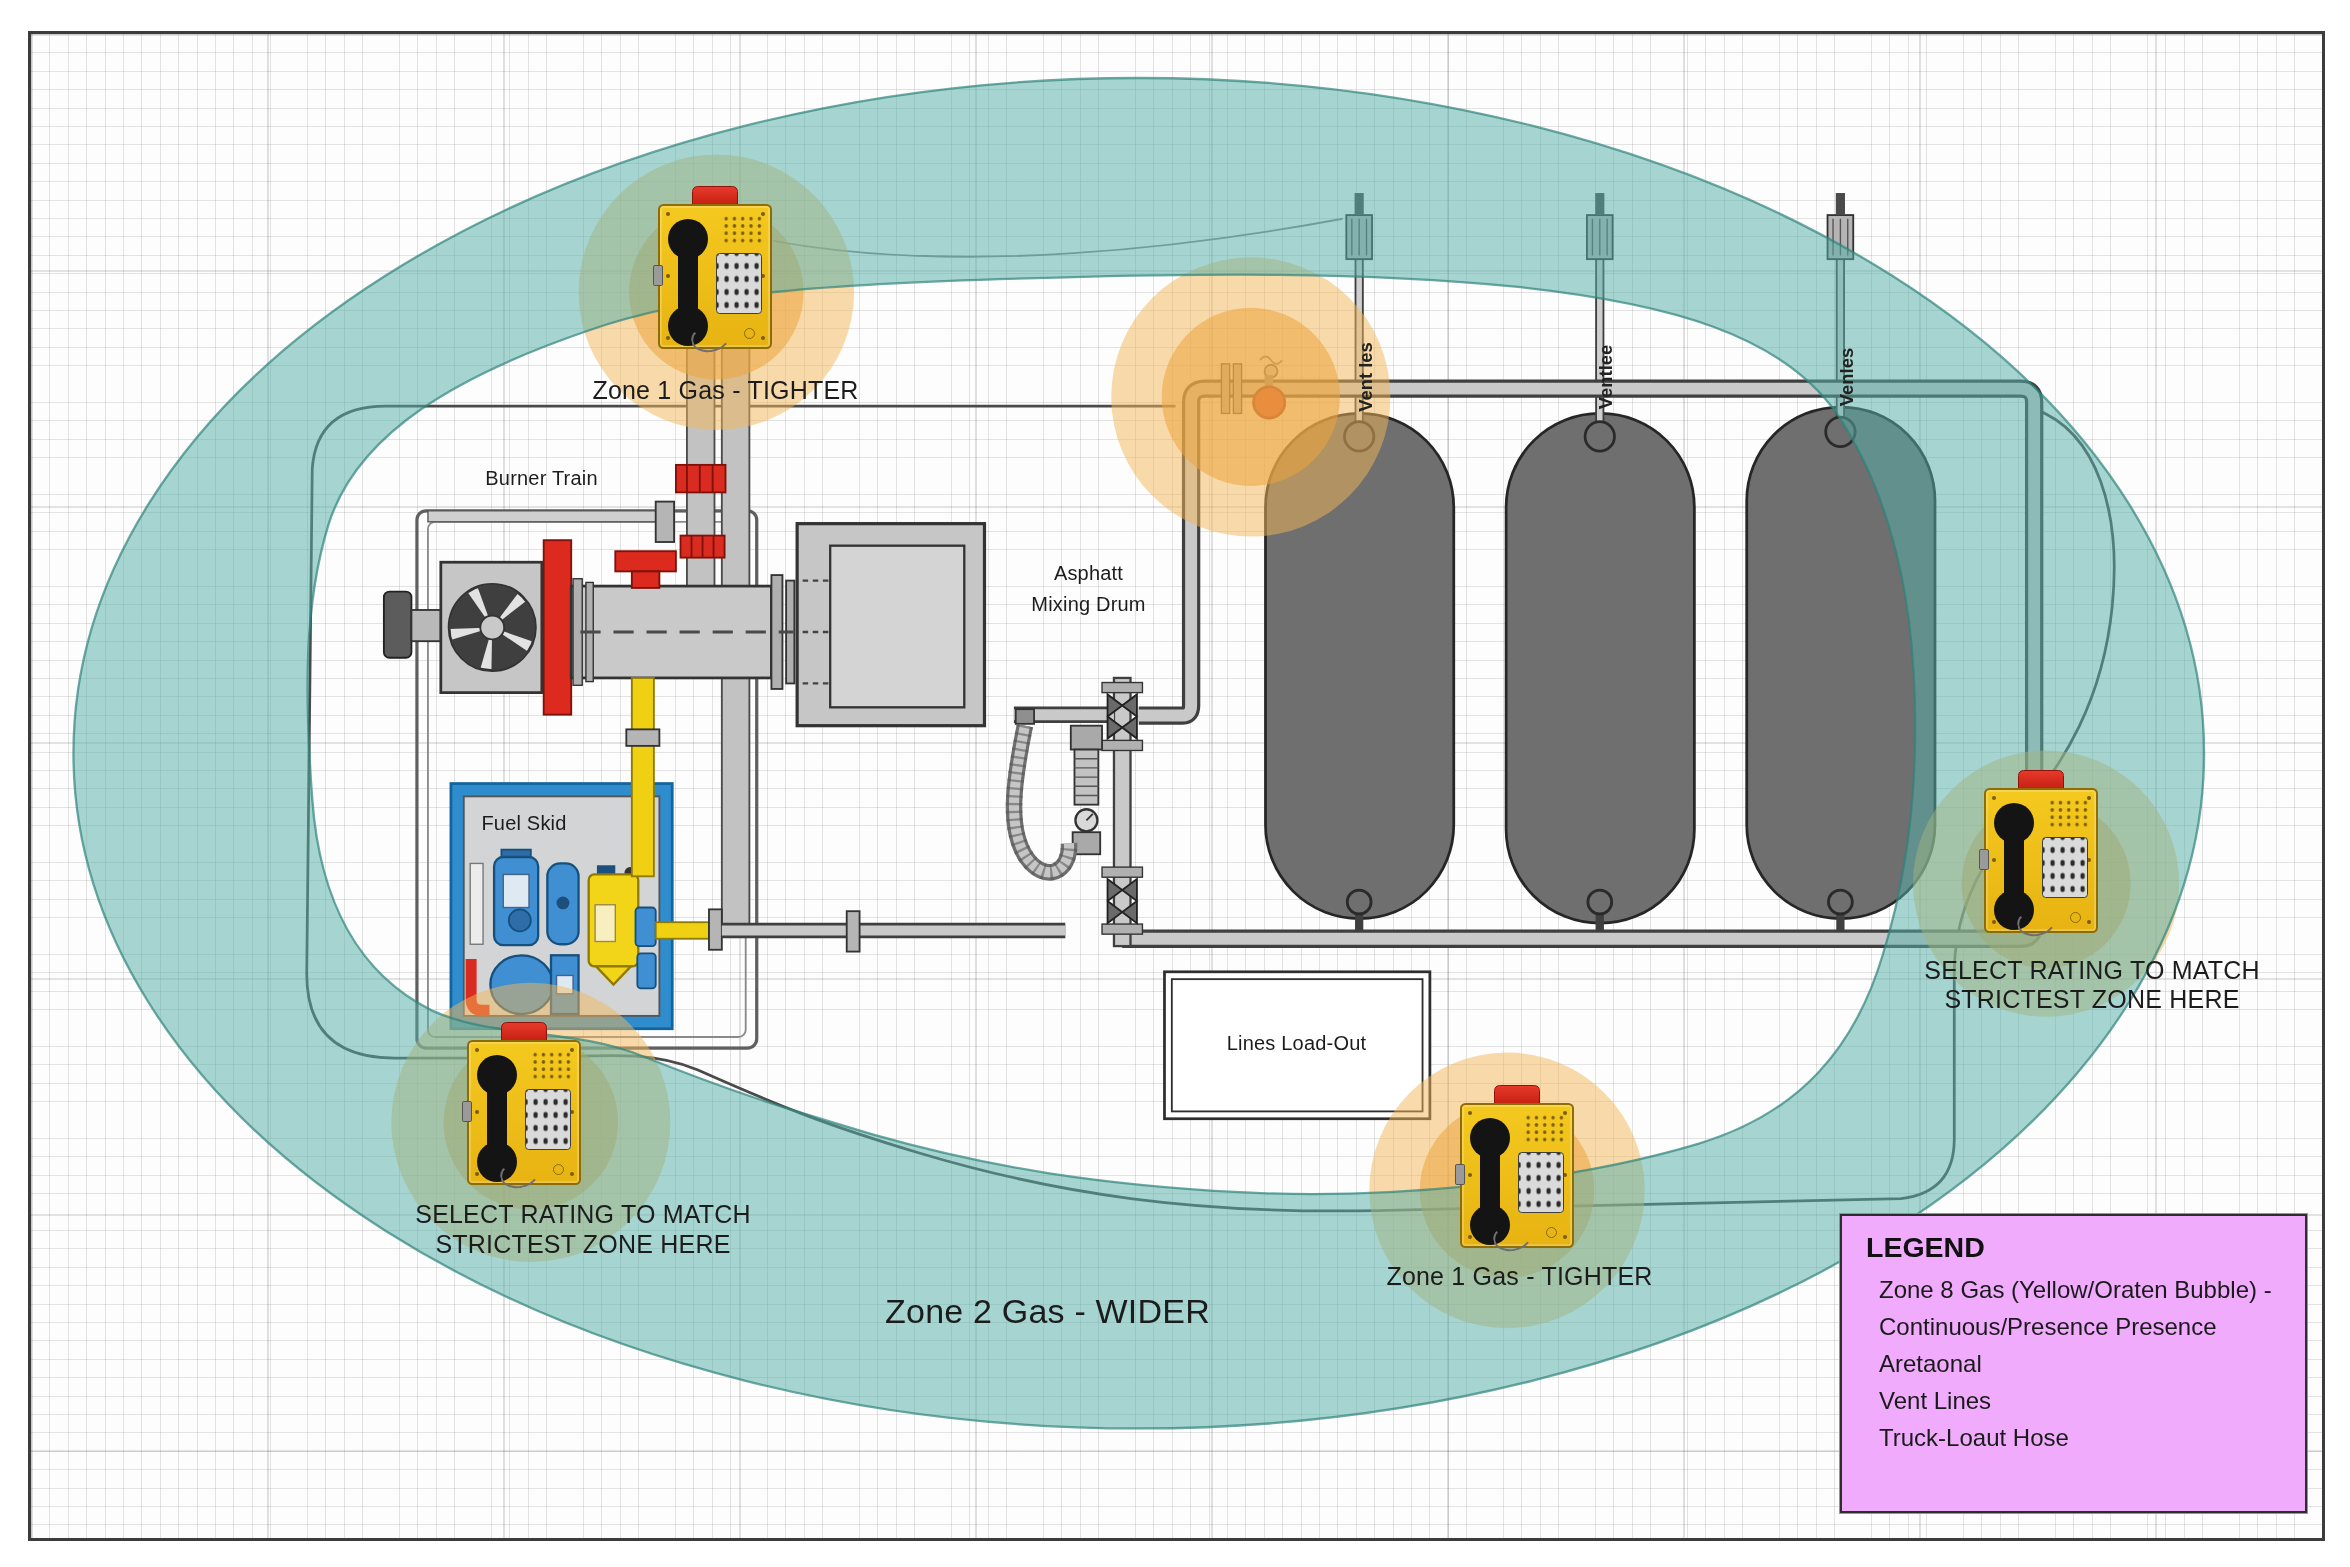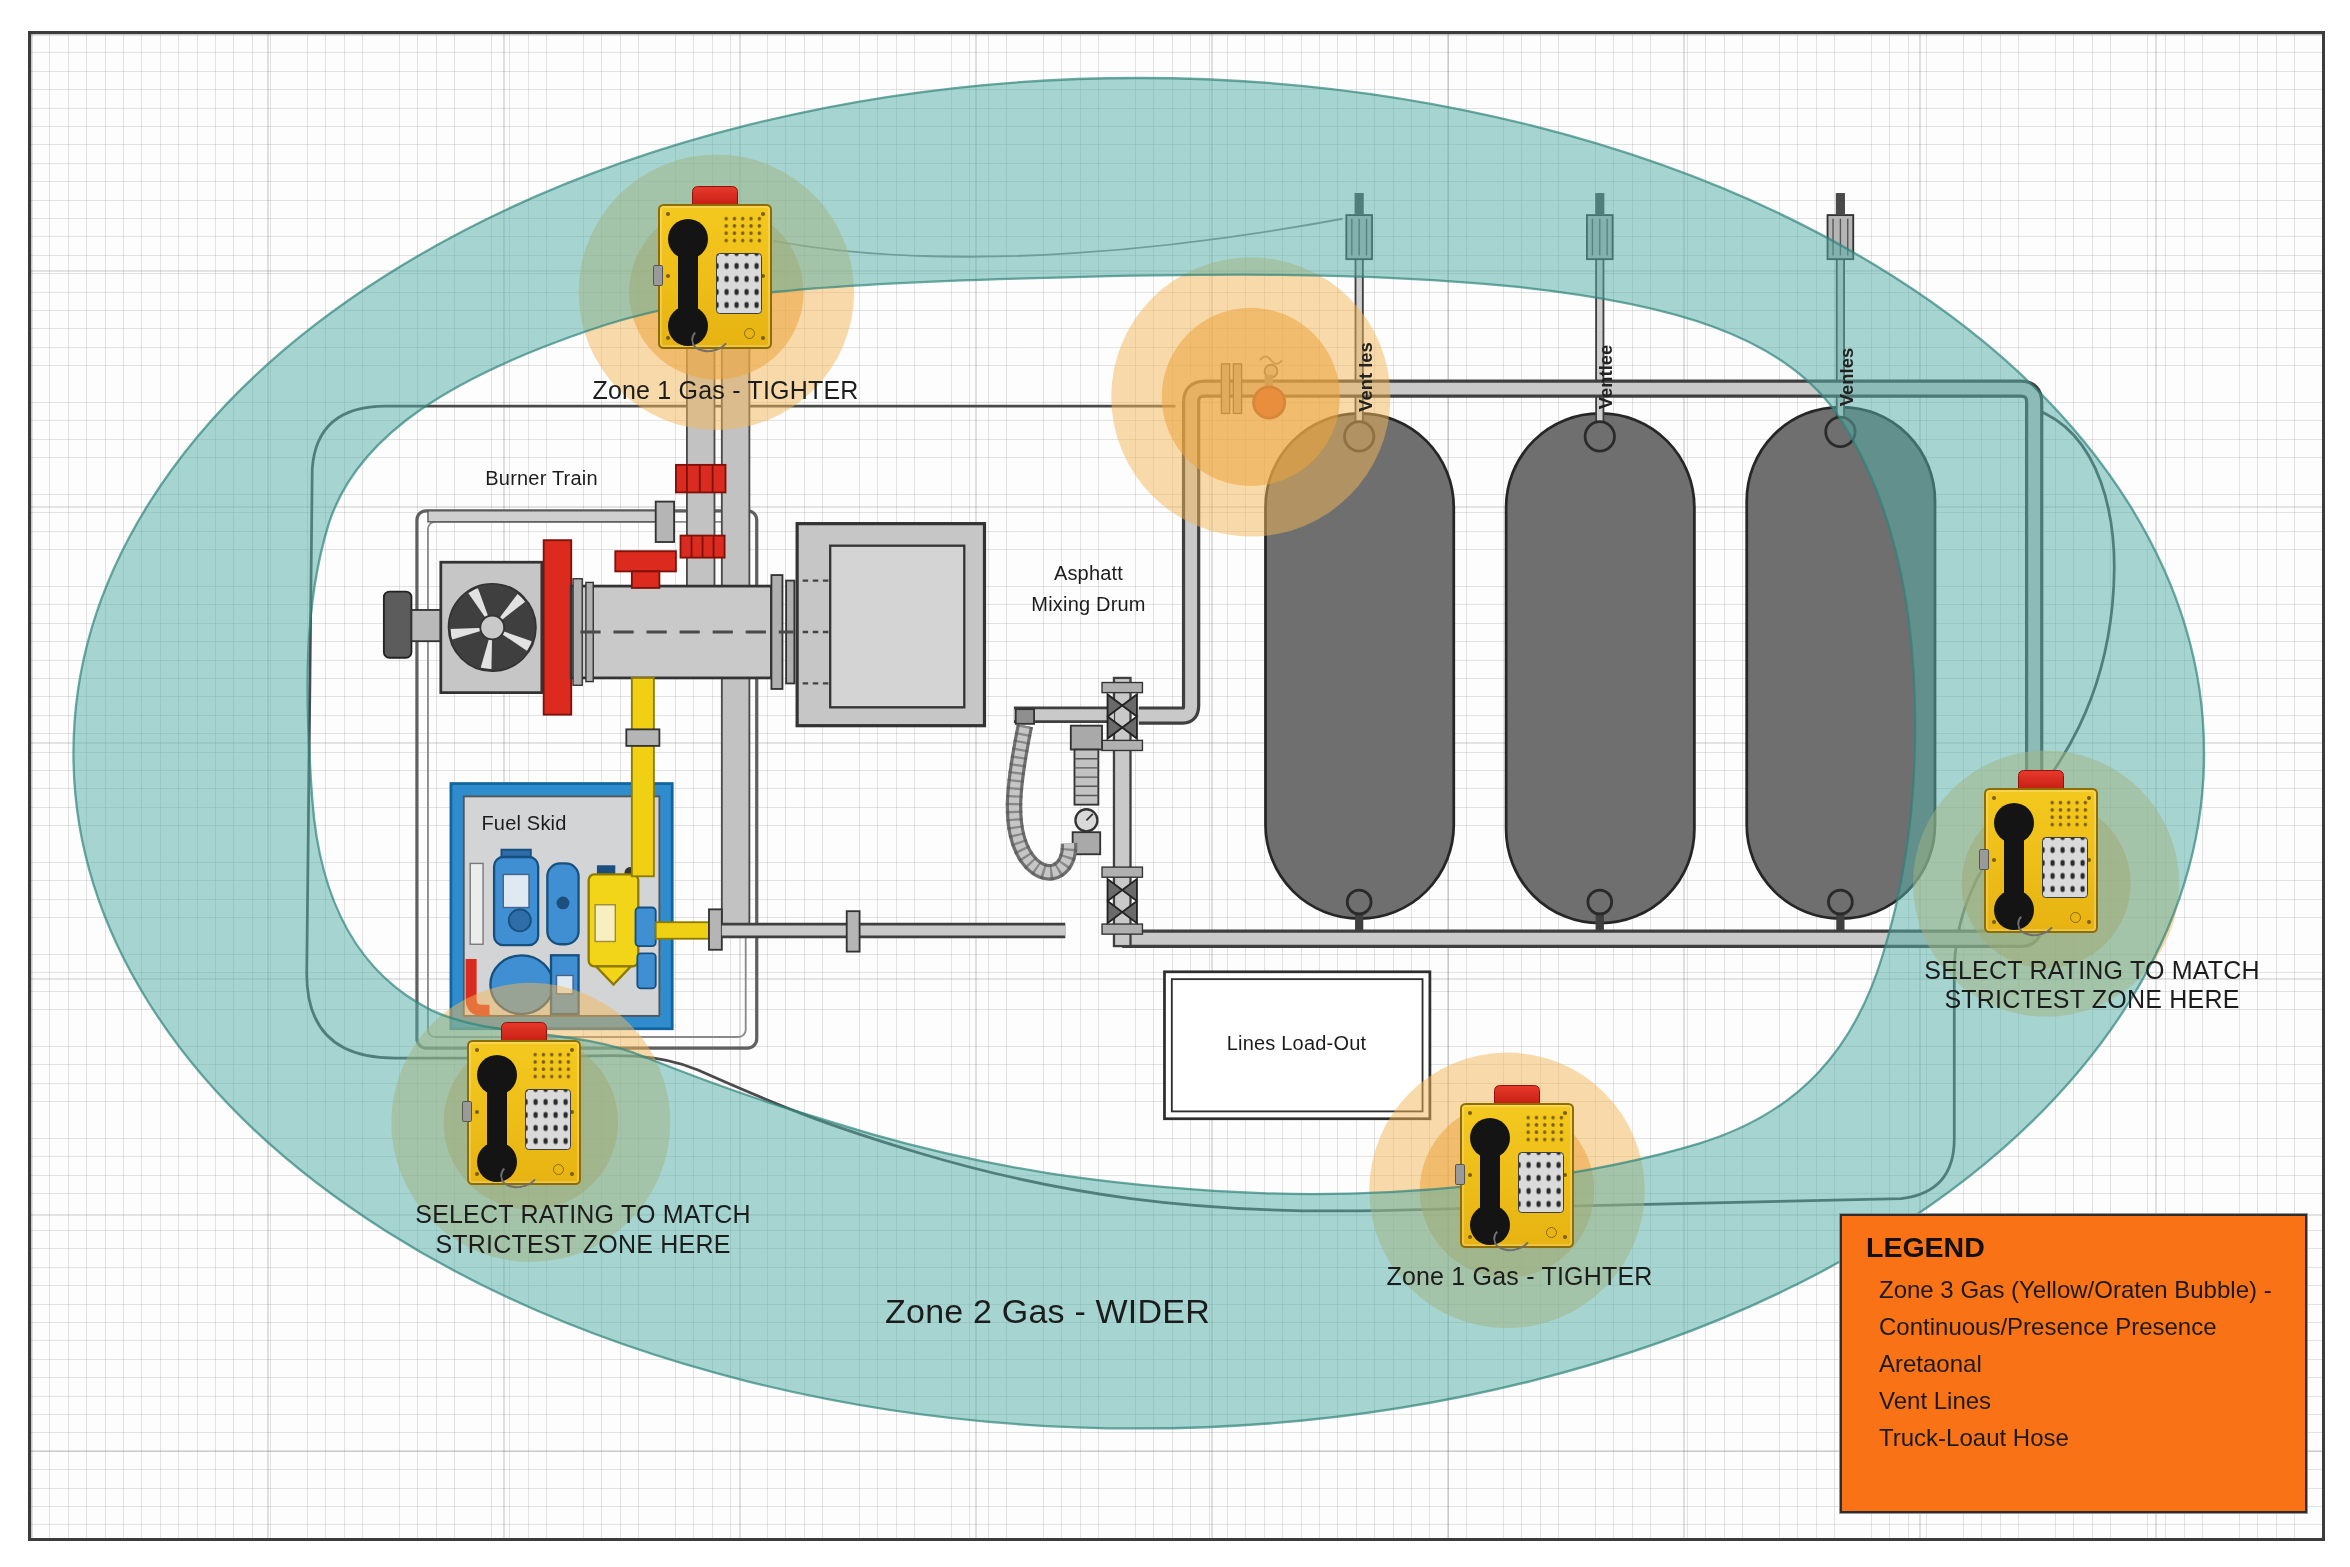--- a/index.html
+++ b/index.html
@@ -18,21 +18,21 @@
   .lbl{position:absolute;z-index:6;color:#1c1c1c;font-weight:normal;text-align:center;
        letter-spacing:0.2px;line-height:1.1;}
   .lbl.big{font-size:34px;}
   .lbl.med{font-size:20px;}
   .lbl.sel{font-size:25px;}
   .vent-label{position:absolute;z-index:6;width:119px;height:24px;font-size:18.4px;font-weight:600;
       color:#222;text-align:center;transform:rotate(-90deg);}
 
   
   #legend{position:absolute;left:1840px;top:1214px;width:467px;height:299px;z-index:7;
-      background:#f97316;border:2.8px solid #2d2d2d;box-shadow:0 0 0 0.9px #8a8a8a;box-sizing:border-box;}
+      background:#f0abfc;border:2.8px solid #2d2d2d;box-shadow:0 0 0 0.9px #8a8a8a;box-sizing:border-box;}
   #legend .ltitle{font-size:28.5px;font-weight:bold;color:#111;margin:14.7px 0 7.3px 24px;}
   #legend .lline{font-size:24px;color:#1a1a1a;margin-left:37px;line-height:37px;}
 
   
   .phone{position:absolute;width:114px;height:163px;z-index:5;}
   .beacon{position:absolute;left:50%;top:0;transform:translateX(-50%);width:44px;height:20px;
       background:linear-gradient(180deg,#e6392b,#c21d10);border:1.8px solid #8f130a;
       border-radius:5.5px 5.5px 1.8px 1.8px;}
   .pbody{position:absolute;top:18.4px;left:0;right:0;bottom:0;
       background:linear-gradient(180deg,#f4c91f,#e7b312);border:2.8px solid #8e6c06;border-radius:5.5px;
@@ -304,21 +304,21 @@
   <div class="lbl sel" style="left:404px;top:1231px;width:358px;">STRICTEST ZONE HERE</div>
   <div class="lbl sel" style="left:1913px;top:957px;width:358px;">SELECT RATING TO MATCH</div>
   <div class="lbl sel" style="left:1913px;top:986px;width:358px;">STRICTEST ZONE HERE</div>
 
   <div class="vent-label" style="left:1307px;top:365px;">Vent les</div>
   <div class="vent-label" style="left:1547px;top:365px;">Ventlee</div>
   <div class="vent-label" style="left:1788px;top:365px;">Venles</div>
 
   <div id="legend">
     <div class="ltitle">LEGEND</div>
-    <div class="lline">Zone 3 Gas (Yellow/Oraten Bubble) -</div>
+    <div class="lline">Zone 8 Gas (Yellow/Oraten Bubble) -</div>
     <div class="lline">Continuous/Presence Presence</div>
     <div class="lline">Aretaonal</div>
     <div class="lline">Vent Lines</div>
     <div class="lline">Truck-Loaut Hose</div>
   </div>
 
   <div class="phone" style="left:658px;top:186px;">
     <div class="beacon"></div>
     <div class="pbody">
       <div class="screws"></div>

